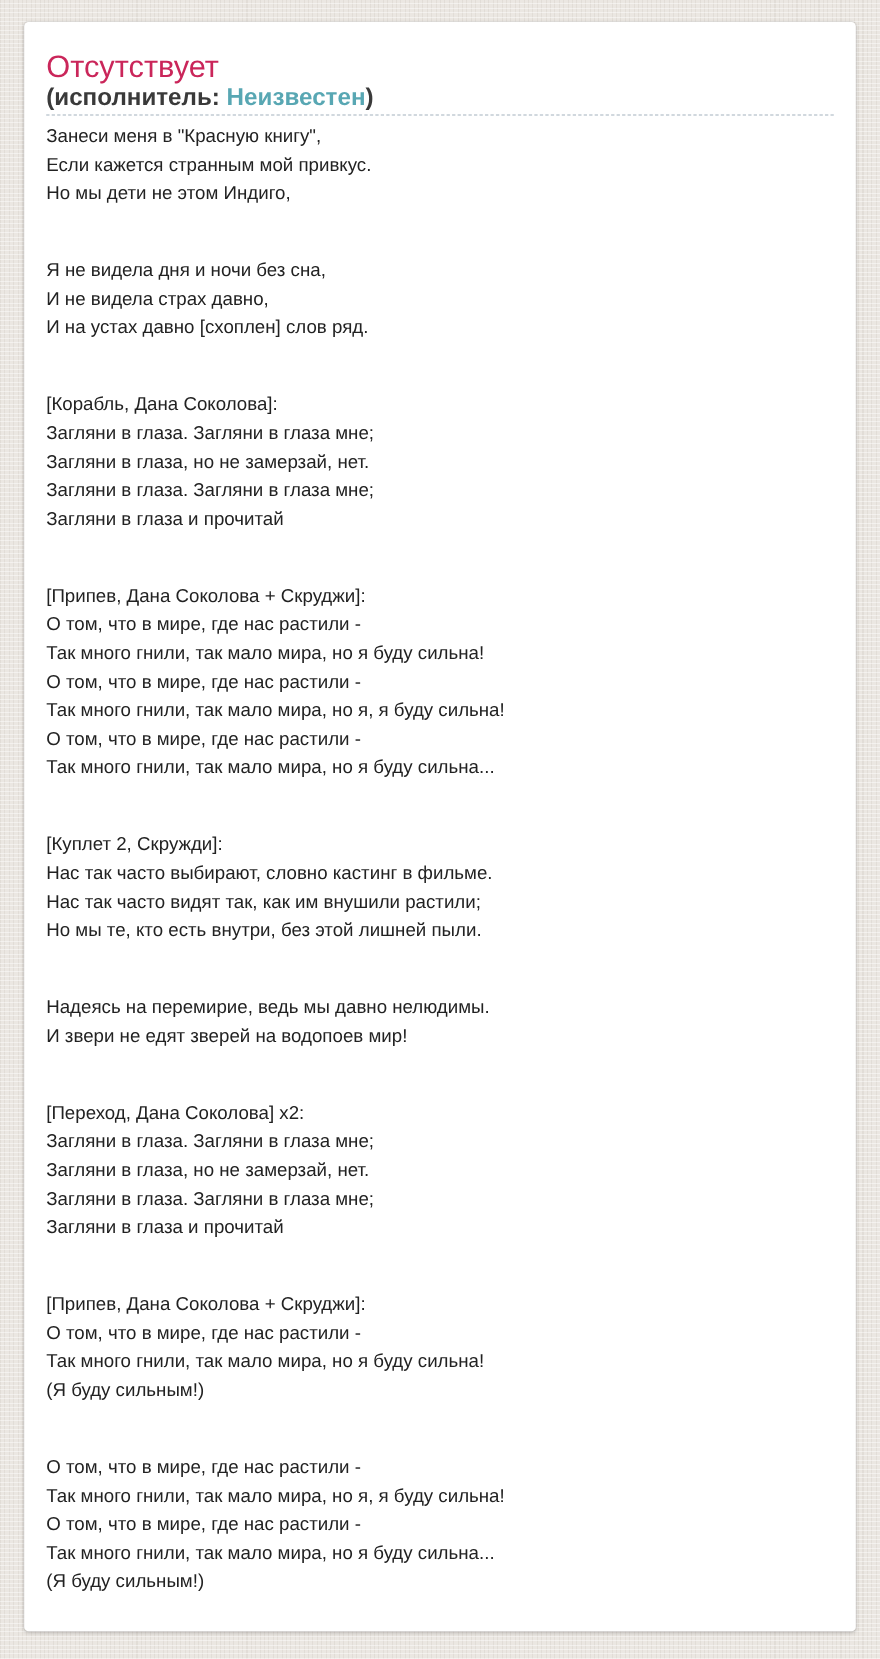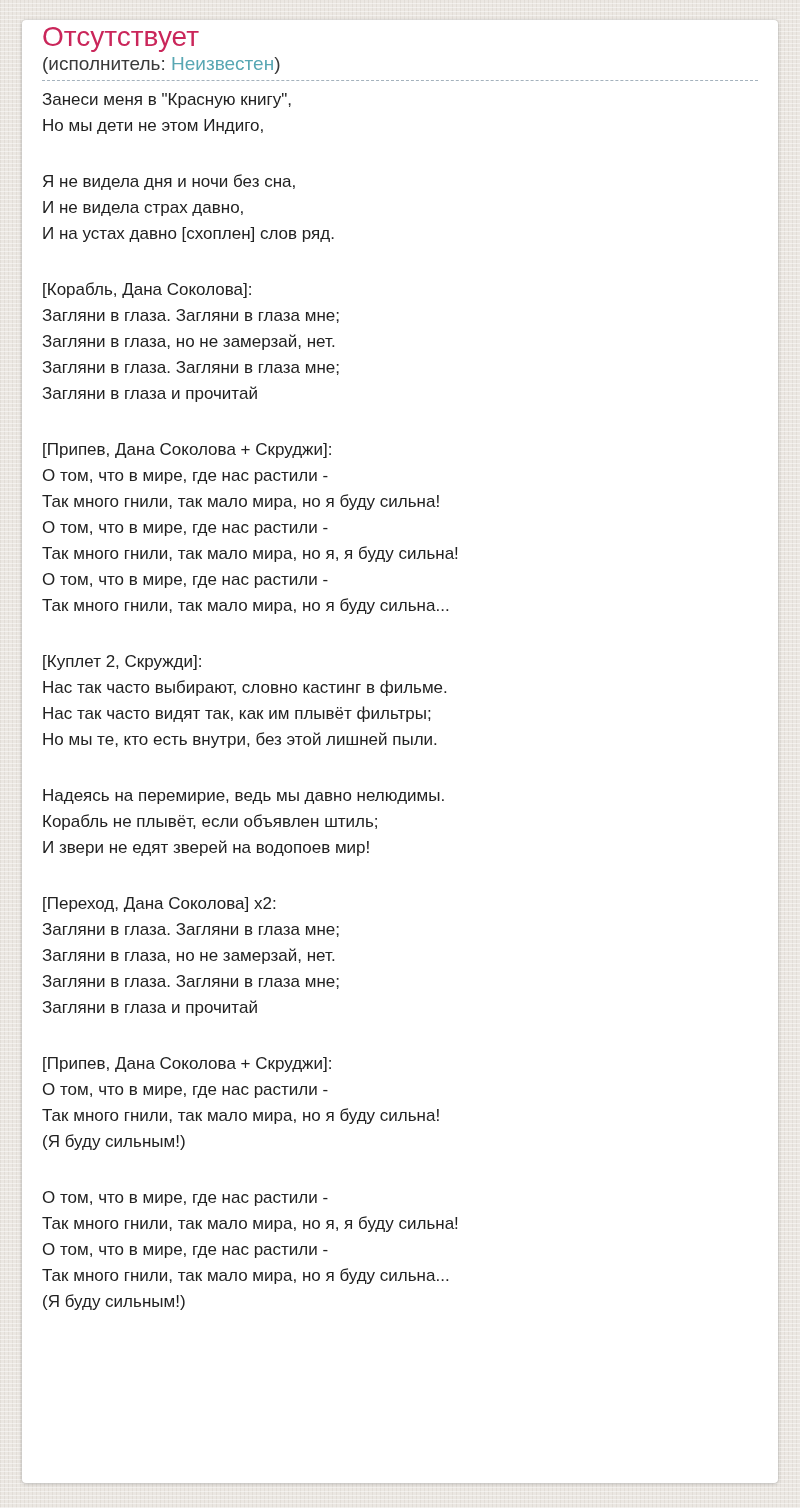--- a/index.html
+++ b/index.html
@@ -15,68 +15,70 @@
     background-image:
       repeating-linear-gradient(0deg, rgba(255,255,255,0.45) 0px, rgba(255,255,255,0.45) 1px, transparent 1px, transparent 4px),
       repeating-linear-gradient(90deg, rgba(208,202,194,0.35) 0px, rgba(208,202,194,0.35) 1px, transparent 1px, transparent 4px);
   }
   .card {
     width: 756px;
     margin: 20px auto 25px auto;
     background: #ffffff;
     border-radius: 4px;
     box-shadow: 0 0 0 1px rgba(0,0,0,0.05), 0 1px 4px rgba(0,0,0,0.18);
-    padding: 2px 20px 30px 20px;
+    padding: 26px 20px 30px 20px;
     min-height: 1463px;
   }
   .song-header {
     border-bottom: 1px dashed #a4b2bd;
     padding-bottom: 6px;
   }
   .song-title {
     margin: 0;
     font-size: 28px;
     line-height: 30px;
     font-weight: 400;
     color: #ca265a;
   }
   .artist-line {
-    font-size: 19px;
+    font-size: 22px;
     line-height: 20px;
     color: #3a3a3a;
     margin-top: 2px;
+    font-weight: bold;
   }
   .artist-link {
     color: #58a7b3;
     text-decoration: none;
     cursor: pointer;
   }
   .lyrics {
     margin-top: 6px;
     font-size: 17px;
     line-height: 26px;
     color: #222222;
   }
-  .stanza + .stanza { margin-top: 30px; }
+  .stanza + .stanza { margin-top: 44px; }
   .line { white-space: pre-wrap; }
 </style>
 </head>
 <body>
 
 <div class="card">
   <div class="song-header">
     <h1 class="song-title">Отсутствует</h1>
     <div class="artist-line">
       <span>(исполнитель:</span>
       <a class="artist-link">Неизвестен</a><span>)</span>
     </div>
   </div>
   <div class="lyrics" id="lyrics">
       <div class="stanza">
         <div class="line">Занеси меня в "Красную книгу",</div>
+        <div class="line">Если кажется странным мой привкус.</div>
         <div class="line">Но мы дети не этом Индиго,</div>
       </div>
       <div class="stanza">
         <div class="line">Я не видела дня и ночи без сна,</div>
         <div class="line">И не видела страх давно,</div>
         <div class="line">И на устах давно [схоплен] слов ряд.</div>
       </div>
       <div class="stanza">
         <div class="line">[Корабль, Дана Соколова]:</div>
         <div class="line">Загляни в глаза. Загляни в глаза мне;</div>
@@ -89,26 +91,25 @@
         <div class="line">О том, что в мире, где нас растили -</div>
         <div class="line">Так много гнили, так мало мира, но я буду сильна!</div>
         <div class="line">О том, что в мире, где нас растили -</div>
         <div class="line">Так много гнили, так мало мира, но я, я буду сильна!</div>
         <div class="line">О том, что в мире, где нас растили -</div>
         <div class="line">Так много гнили, так мало мира, но я буду сильна...</div>
       </div>
       <div class="stanza">
         <div class="line">[Куплет 2, Скружди]:</div>
         <div class="line">Нас так часто выбирают, словно кастинг в фильме.</div>
-        <div class="line">Нас так часто видят так, как им плывёт фильтры;</div>
+        <div class="line">Нас так часто видят так, как им внушили растили;</div>
         <div class="line">Но мы те, кто есть внутри, без этой лишней пыли.</div>
       </div>
       <div class="stanza">
         <div class="line">Надеясь на перемирие, ведь мы давно нелюдимы.</div>
-        <div class="line">Корабль не плывёт, если объявлен штиль;</div>
         <div class="line">И звери не едят зверей на водопоев мир!</div>
       </div>
       <div class="stanza">
         <div class="line">[Переход, Дана Соколова] x2:</div>
         <div class="line">Загляни в глаза. Загляни в глаза мне;</div>
         <div class="line">Загляни в глаза, но не замерзай, нет.</div>
         <div class="line">Загляни в глаза. Загляни в глаза мне;</div>
         <div class="line">Загляни в глаза и прочитай</div>
       </div>
       <div class="stanza">

